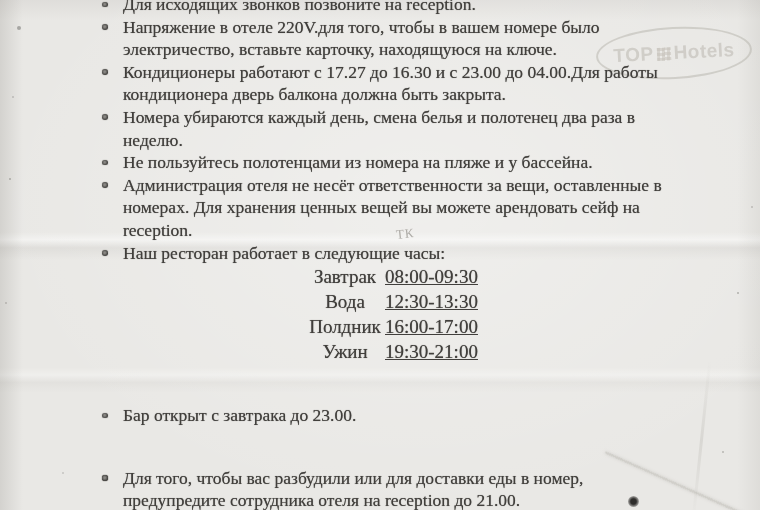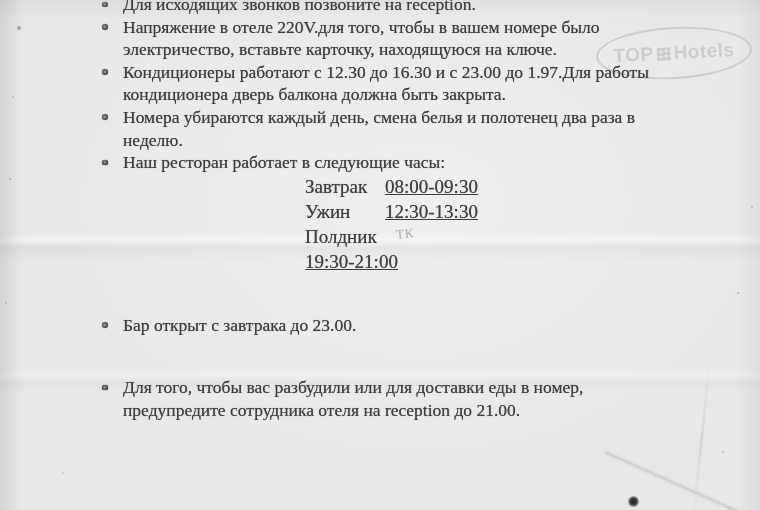--- a/index.html
+++ b/index.html
@@ -93,21 +93,21 @@
   ul.bullets.bottom li { margin-bottom: 2.4px; margin-top: 40px; }
   .bullet {
     position: absolute; left: -21px; top: 8.5px;
     width: 5.5px; height: 5.5px; border-radius: 50%;
     background: radial-gradient(circle at 45% 45%, #8a8884 15%, #464542 65%);
     box-shadow: 0 0 1px rgba(70,68,64,0.8);
   }
 
   .hours { margin-left: 182px; font-size: 19px; line-height: 25px; }
   .hours .hrow { display: flex; }
-  .hours .meal { display: inline-block; width: 80px; }
+  .hours .meal { display: inline-block; width: 80px; text-align: center; }
   .hours .time { display: inline-block; text-decoration: underline; }
 
   
   .smudge {
     position: absolute; left: 628px; top: 496px;
     width: 11px; height: 11px; border-radius: 50%;
     background: radial-gradient(circle, #2e2d2b 35%, rgba(46,45,43,0.25) 75%, rgba(46,45,43,0) 100%);
   }
 </style>
 </head>
@@ -126,41 +126,46 @@
   </div>
 
   <div class="artifact">ТК</div>
 
   <div class="content">
 
     <ul class="bullets">
       <li><span class="bullet"></span><span>Для исходящих звонков позвоните на reception.</span></li>
       <li><span class="bullet"></span><span>Напряжение в отеле 220V.для того, чтобы в вашем номере было
 электричество, вставьте карточку, находящуюся на ключе.</span></li>
-      <li><span class="bullet"></span><span>Кондиционеры работают с 12.30 до 16.30 и с 23.00 до 1.97.Для работы
+      <li><span class="bullet"></span><span>Кондиционеры работают с 17.27 до 16.30 и с 23.00 до 04.00.Для работы
 кондиционера дверь балкона должна быть закрыта.</span></li>
       <li><span class="bullet"></span><span>Номера убираются каждый день, смена белья и полотенец два раза в
 неделю.</span></li>
-      <li><span class="bullet"></span></li>
+      <li><span class="bullet"></span><span>Не пользуйтесь полотенцами из номера на пляже и у бассейна.</span></li>
+      <li><span class="bullet"></span><span>Администрация отеля не несёт ответственности за вещи, оставленные в
+номерах. Для хранения ценных вещей вы можете арендовать сейф на
+reception.</span></li>
       <li class="gap-before"><span class="bullet"></span><span>Наш ресторан работает в следующие часы:</span></li>
     </ul>
 
     <div class="hours">
       <div class="hrow">
         <span class="meal">Завтрак</span>
         <span class="time">08:00-09:30</span>
       </div>
       <div class="hrow">
-        <span class="meal">Ужин</span>
+        <span class="meal">Вода</span>
         <span class="time">12:30-13:30</span>
       </div>
       <div class="hrow">
         <span class="meal">Полдник</span>
+        <span class="time">16:00-17:00</span>
       </div>
       <div class="hrow">
+        <span class="meal">Ужин</span>
         <span class="time">19:30-21:00</span>
       </div>
     </div>
 
     <ul class="bullets bottom">
       <li><span class="bullet"></span><span>Бар открыт с завтрака до 23.00.</span></li>
       <li><span class="bullet"></span></li>
       <li><span class="bullet"></span><span>Для того, чтобы вас разбудили или для доставки еды в номер,
 предупредите сотрудника отеля на reception до 21.00.</span></li>
     </ul>

